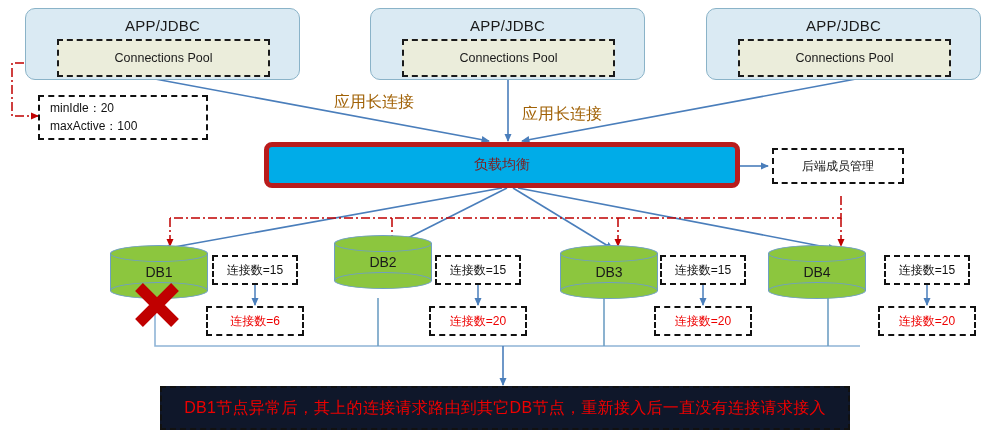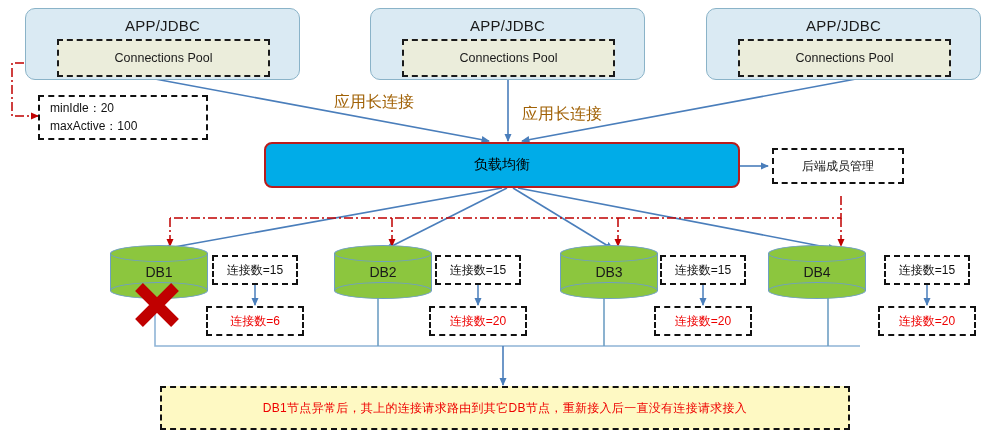--- a/index.html
+++ b/index.html
@@ -27,23 +27,23 @@
     border:2px dashed #111;background:#fff;
     display:flex;align-items:center;justify-content:center;
     font-size:12px;color:#111;white-space:nowrap;
   }
   .dash-box.red-text{color:#ee0000;}
   .dash-box.col{flex-direction:column;align-items:flex-start;}
   .dash-box.col span{line-height:1.45;}
 
   .lb-box{
     position:absolute;box-sizing:border-box;
-    background:#00ace8;border:2px solid #b91c1c;border-radius:8px;
+    background:#00ace8;border:5px solid #b91c1c;border-radius:8px;
     display:flex;align-items:center;justify-content:center;
-    color:#000000;font-size:14px;
+    color:#7f1d1d;font-size:14px;
   }
 
   .db{position:absolute;width:89px;height:54px;}
   .db .body{
     position:absolute;left:0;top:8px;width:98px;height:38px;box-sizing:border-box;
     background:#8cc63e;border-left:1px solid #6f9fc4;border-right:1px solid #6f9fc4;
   }
   .db .top{
     position:absolute;left:0;top:0;width:98px;height:17px;box-sizing:border-box;
     background:#8cc63e;border:1px solid #6f9fc4;border-radius:50%/50%;
@@ -53,23 +53,23 @@
     background:#8cc63e;border:1px solid #6f9fc4;border-radius:50%/50%;
   }
   .db .lbl{
     position:absolute;left:0;top:0;width:98px;height:54px;
     display:flex;align-items:center;justify-content:center;
     font-size:14px;color:#1a1a1a;
   }
   .xmark{position:absolute;width:54px;height:54px;}
 
   .note-wide{
-    position:absolute;box-sizing:border-box;border:2px dashed #111;background:#fef9c3;
+    position:absolute;box-sizing:border-box;border:2px dashed #111;background:#0f172a;
     display:flex;align-items:center;justify-content:center;
-    color:#ee0000;font-size:12px;white-space:nowrap;letter-spacing:.3px;
+    color:#ee0000;font-size:16px;white-space:nowrap;letter-spacing:.3px;
   }
   .edge-label{
     position:absolute;font-size:16px;color:#a16207;white-space:nowrap;
   }
 </style>
 </head>
 <body>
 
 <div id="canvas">
 
@@ -148,21 +148,21 @@
     <div class="top"></div>
     <div class="bottom"></div>
     <div class="lbl">DB1</div>
   </div>
   <svg class="xmark" style="left:130px;top:278px;" viewBox="0 0 54 54" xmlns="http://www.w3.org/2000/svg">
     <path d="M9,9 L45,45 M45,9 L9,45" stroke="#c00000" stroke-width="11" stroke-linecap="butt"></path>
   </svg>
   <div class="dash-box" style="left:212px;top:255px;width:86px;height:30px;">连接数=15</div>
   <div class="dash-box red-text" style="left:206px;top:306px;width:98px;height:30px;">连接数=6</div>
 
-  <div class="db" style="left:334px;top:245px;">
+  <div class="db" style="left:334px;top:235px;">
     <div class="body"></div>
     <div class="top"></div>
     <div class="bottom"></div>
     <div class="lbl">DB2</div>
   </div>
   <div class="dash-box" style="left:435px;top:255px;width:86px;height:30px;">连接数=15</div>
   <div class="dash-box red-text" style="left:429px;top:306px;width:98px;height:30px;">连接数=20</div>
 
   <div class="db" style="left:560px;top:245px;">
     <div class="body"></div>

